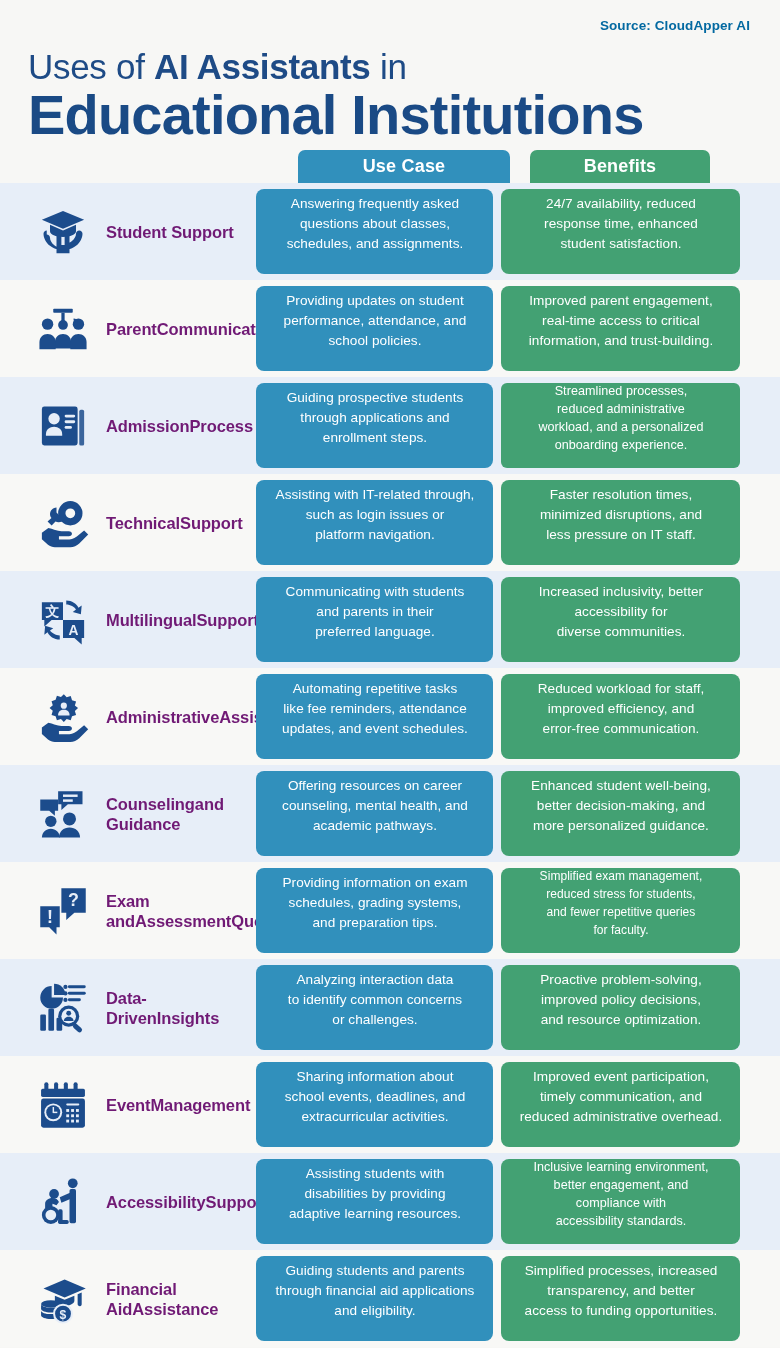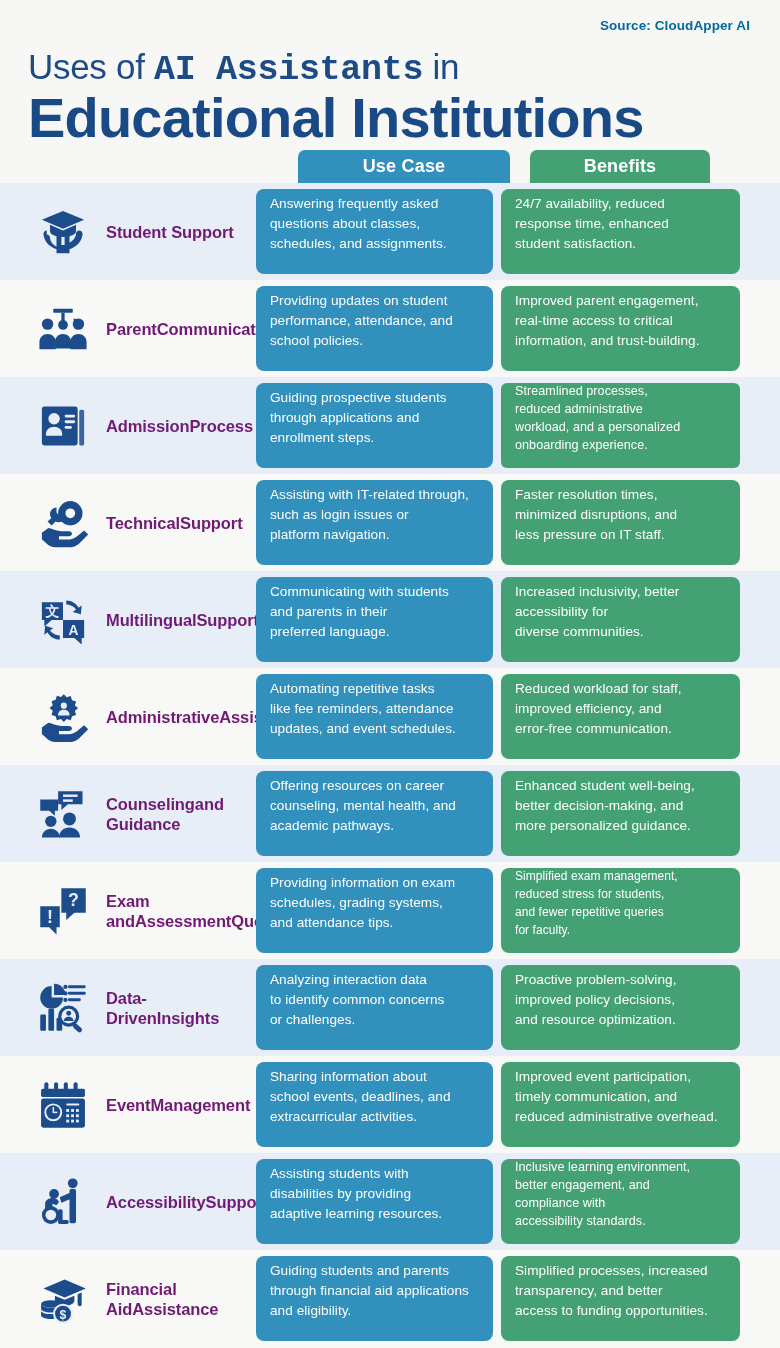--- a/index.html
+++ b/index.html
@@ -38,21 +38,21 @@
     width: 700px;
   }
   .title-line-1 {
     font-size: 35px;
     line-height: 42px;
     color: #1e4b86;
     font-weight: 400;
     letter-spacing: -0.3px;
     white-space: nowrap;
   }
-  .title-line-1 .strong { font-weight: 700; font-family: Liberation Mono, monospace; }
+  .title-line-1 .strong { font-weight: 700; }
   .title-line-2 {
     font-size: 56px;
     line-height: 54px;
     color: #1a4a85;
     font-weight: 700;
     letter-spacing: -0.8px;
     white-space: nowrap;
   }
 
   
@@ -136,20 +136,21 @@
     height: 85px;
     border-radius: 8px;
     color: #ffffff;
     font-size: 13.6px;
     line-height: 20px;
     padding: 9px 13px 24px 14px;
     display: flex;
     flex-direction: column;
     justify-content: center;
     letter-spacing: 0.05px;
+    text-align: center;
   }
   .card-usecase {
     left: 256px;
     width: 237px;
     background: #3190bc;
   }
   .card-benefits {
     left: 501px;
     width: 239px;
     background: #43a173;
@@ -355,21 +356,21 @@
       <text x="45" y="26" font-size="22" font-weight="700" text-anchor="middle" fill="#e7eef8" font-family="'Liberation Sans',sans-serif">?</text>
       <path d="M4 26h24v26h-4v9l-9-9H4V26z"></path>
       <text x="16" y="47" font-size="22" font-weight="700" text-anchor="middle" fill="#e7eef8" font-family="'Liberation Sans',sans-serif">!</text>
     </svg>
           </div>
           <div class="label-text"><span class="ln">Exam and</span><span class="ln">Assessment</span><span class="ln">Queries</span></div>
         </div>
         <div class="card card-usecase">
           <span class="ln">Providing information on exam</span>
           <span class="ln">schedules, grading systems,</span>
-          <span class="ln">and attendance tips.</span>
+          <span class="ln">and preparation tips.</span>
         </div>
         <div class="card card-benefits" style="font-size: 12px; line-height: 18px;">
           <span class="ln">Simplified exam management,</span>
           <span class="ln">reduced stress for students,</span>
           <span class="ln">and fewer repetitive queries</span>
           <span class="ln">for faculty.</span>
         </div>
       </div>
       <div class="row alt-a">
         <div class="row-label">

